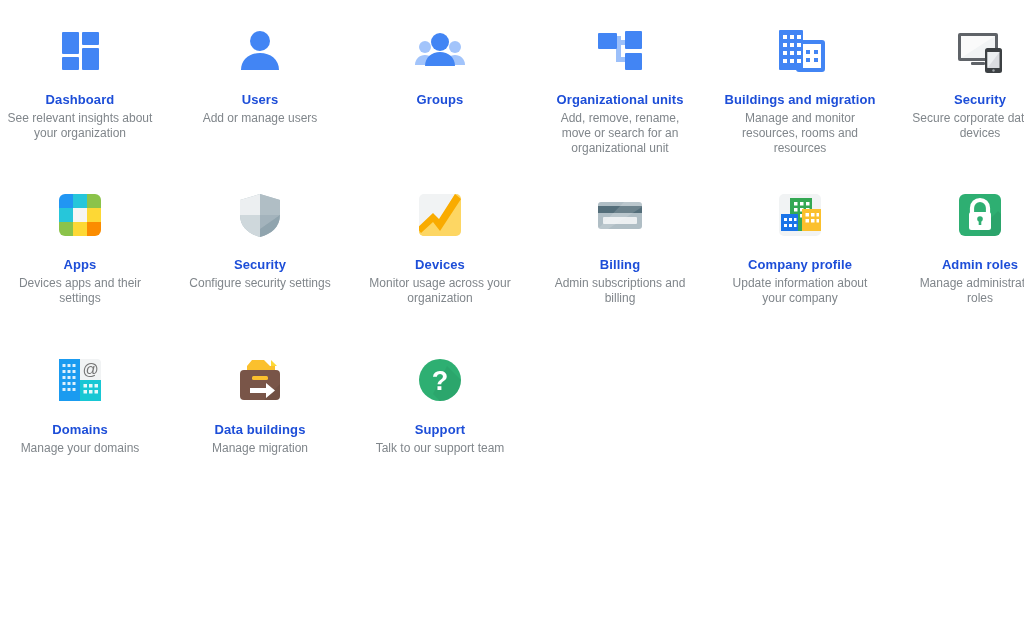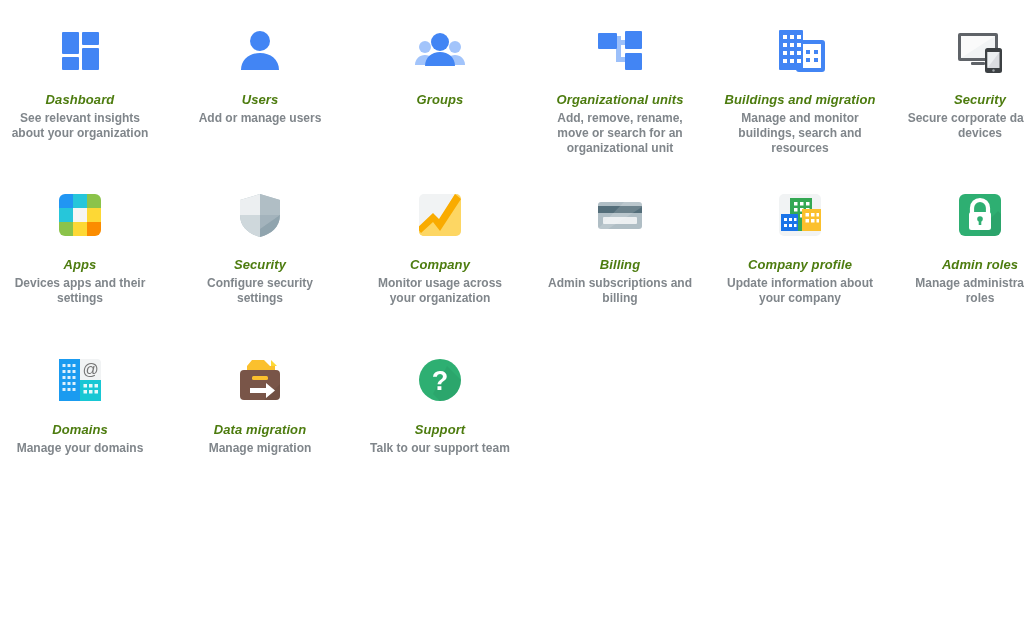--- a/index.html
+++ b/index.html
@@ -48,31 +48,30 @@
     display: flex;
     align-items: center;
     justify-content: center;
     margin-bottom: 14px;
   }
   .card-icon svg { display: block; }
 
   .card-title {
     font-size: 13px;
     font-weight: bold;
-    color: #4d7c0f;
+    color: #1d4ed8;
     line-height: 16px;
     letter-spacing: 0.1px;
     max-width: 172px;
-    font-style: italic;
   }
 
   .card-desc {
     margin-top: 3px;
     font-size: 12px;
-    font-weight: bold;
+    font-weight: normal;
     color: #80868b;
     line-height: 15px;
     max-width: 150px;
   }
 </style>
 </head>
 <body>
 
 <div id="console-grid">
     <div class="card">
@@ -141,21 +140,21 @@
       <rect x="23" y="19" width="4" height="4" fill="#fff"></rect>
       <rect x="9" y="27" width="4" height="4" fill="#fff"></rect>
       <rect x="16" y="27" width="4" height="4" fill="#fff"></rect>
       <rect x="23" y="27" width="4" height="4" fill="#fff"></rect>
       <rect x="9" y="35" width="4" height="4" fill="#fff"></rect>
       <rect x="16" y="35" width="4" height="4" fill="#fff"></rect>
       <rect x="23" y="35" width="4" height="4" fill="#fff"></rect>
     </svg>
       </div>
       <div class="card-title">Buildings and migration</div>
-      <div class="card-desc">Manage and monitor buildings, search and resources</div>
+      <div class="card-desc">Manage and monitor resources, rooms and resources</div>
     </div>
     <div class="card">
       <div class="card-icon">
     <svg width="52" height="52" viewBox="0 0 52 52">
       <rect x="4" y="9" width="40" height="28" rx="2" fill="#5f6368"></rect>
       <rect x="7" y="12" width="34" height="22" fill="#f1f3f4"></rect>
       <path d="M7 12h34L7 34z" fill="#fafafa"></path>
       <rect x="17" y="38" width="14" height="3" rx="1" fill="#5f6368"></rect>
       <rect x="31" y="24" width="17" height="25" rx="2.5" fill="#3c4043"></rect>
       <rect x="33.5" y="28" width="12" height="16" fill="#dadce0"></rect>
@@ -220,21 +219,21 @@
             </clipPath>
           </defs>
       <g clip-path="url(#repClip)">
         <rect x="5" y="5" width="42" height="42" fill="#f1f3f4"></rect>
         <path d="M5 40 L19 27 L25 32 L41 5 L47 5 L47 47 L5 47 z" fill="#fdd663"></path>
         <path d="M5 43 L19 30 L25 35 L41 8 L47 14 L47 22 L26 47 L5 47z" fill="#fdd663"></path>
         <path d="M41 5 L47 10 L26 42 L19 33 L7 44 L3 39 L19 24 L25 30 z" fill="#f9ab00"></path>
       </g>
     </svg>
       </div>
-      <div class="card-title">Company</div>
+      <div class="card-title">Devices</div>
       <div class="card-desc">Monitor usage across your organization</div>
     </div>
     <div class="card">
       <div class="card-icon">
     <svg width="52" height="52" viewBox="0 0 52 52">
       <rect x="4" y="13" width="44" height="27" rx="3" fill="#b0bec5"></rect>
       <rect x="4" y="17" width="44" height="7" fill="#546e7a"></rect>
       <rect x="9" y="28" width="34" height="7" rx="1" fill="#eceff1"></rect>
       <path d="M4 40 L30 13 L48 13 L48 18 L14 40z" fill="#ffffff" opacity=".14"></path>
     </svg>
@@ -336,21 +335,21 @@
       <div class="card-icon">
     <svg width="52" height="52" viewBox="0 0 52 52">
       <path d="M18 6h12l6 6h5v12H13V12z" fill="#fbc02d"></path>
       <path d="M37 6 L43 12 L37 12z" fill="#fdd835"></path>
       <rect x="6" y="16" width="40" height="30" rx="4" fill="#795548"></rect>
       <rect x="18" y="22" width="16" height="4" rx="1.5" fill="#fbc02d"></rect>
       <path d="M46 30 L30 46 h12a4 4 0 0 0 4-4z" fill="#000" opacity=".07"></path>
       <path d="M16 34h16v-5l9 7.5-9 7.5v-5H16z" fill="#ffffff"></path>
     </svg>
       </div>
-      <div class="card-title">Data migration</div>
+      <div class="card-title">Data buildings</div>
       <div class="card-desc">Manage migration</div>
     </div>
     <div class="card">
       <div class="card-icon">
     <svg width="52" height="52" viewBox="0 0 52 52">
       <circle cx="26" cy="26" r="21" fill="#2eaf72"></circle>
       <path d="M26 47a21 21 0 0 0 21-21L33 12 19 40z" fill="#000" opacity=".05"></path>
       <text x="26" y="36" font-family="'Liberation Sans', sans-serif" font-size="27" font-weight="bold" fill="#ffffff" text-anchor="middle">?</text>
     </svg>
       </div>

